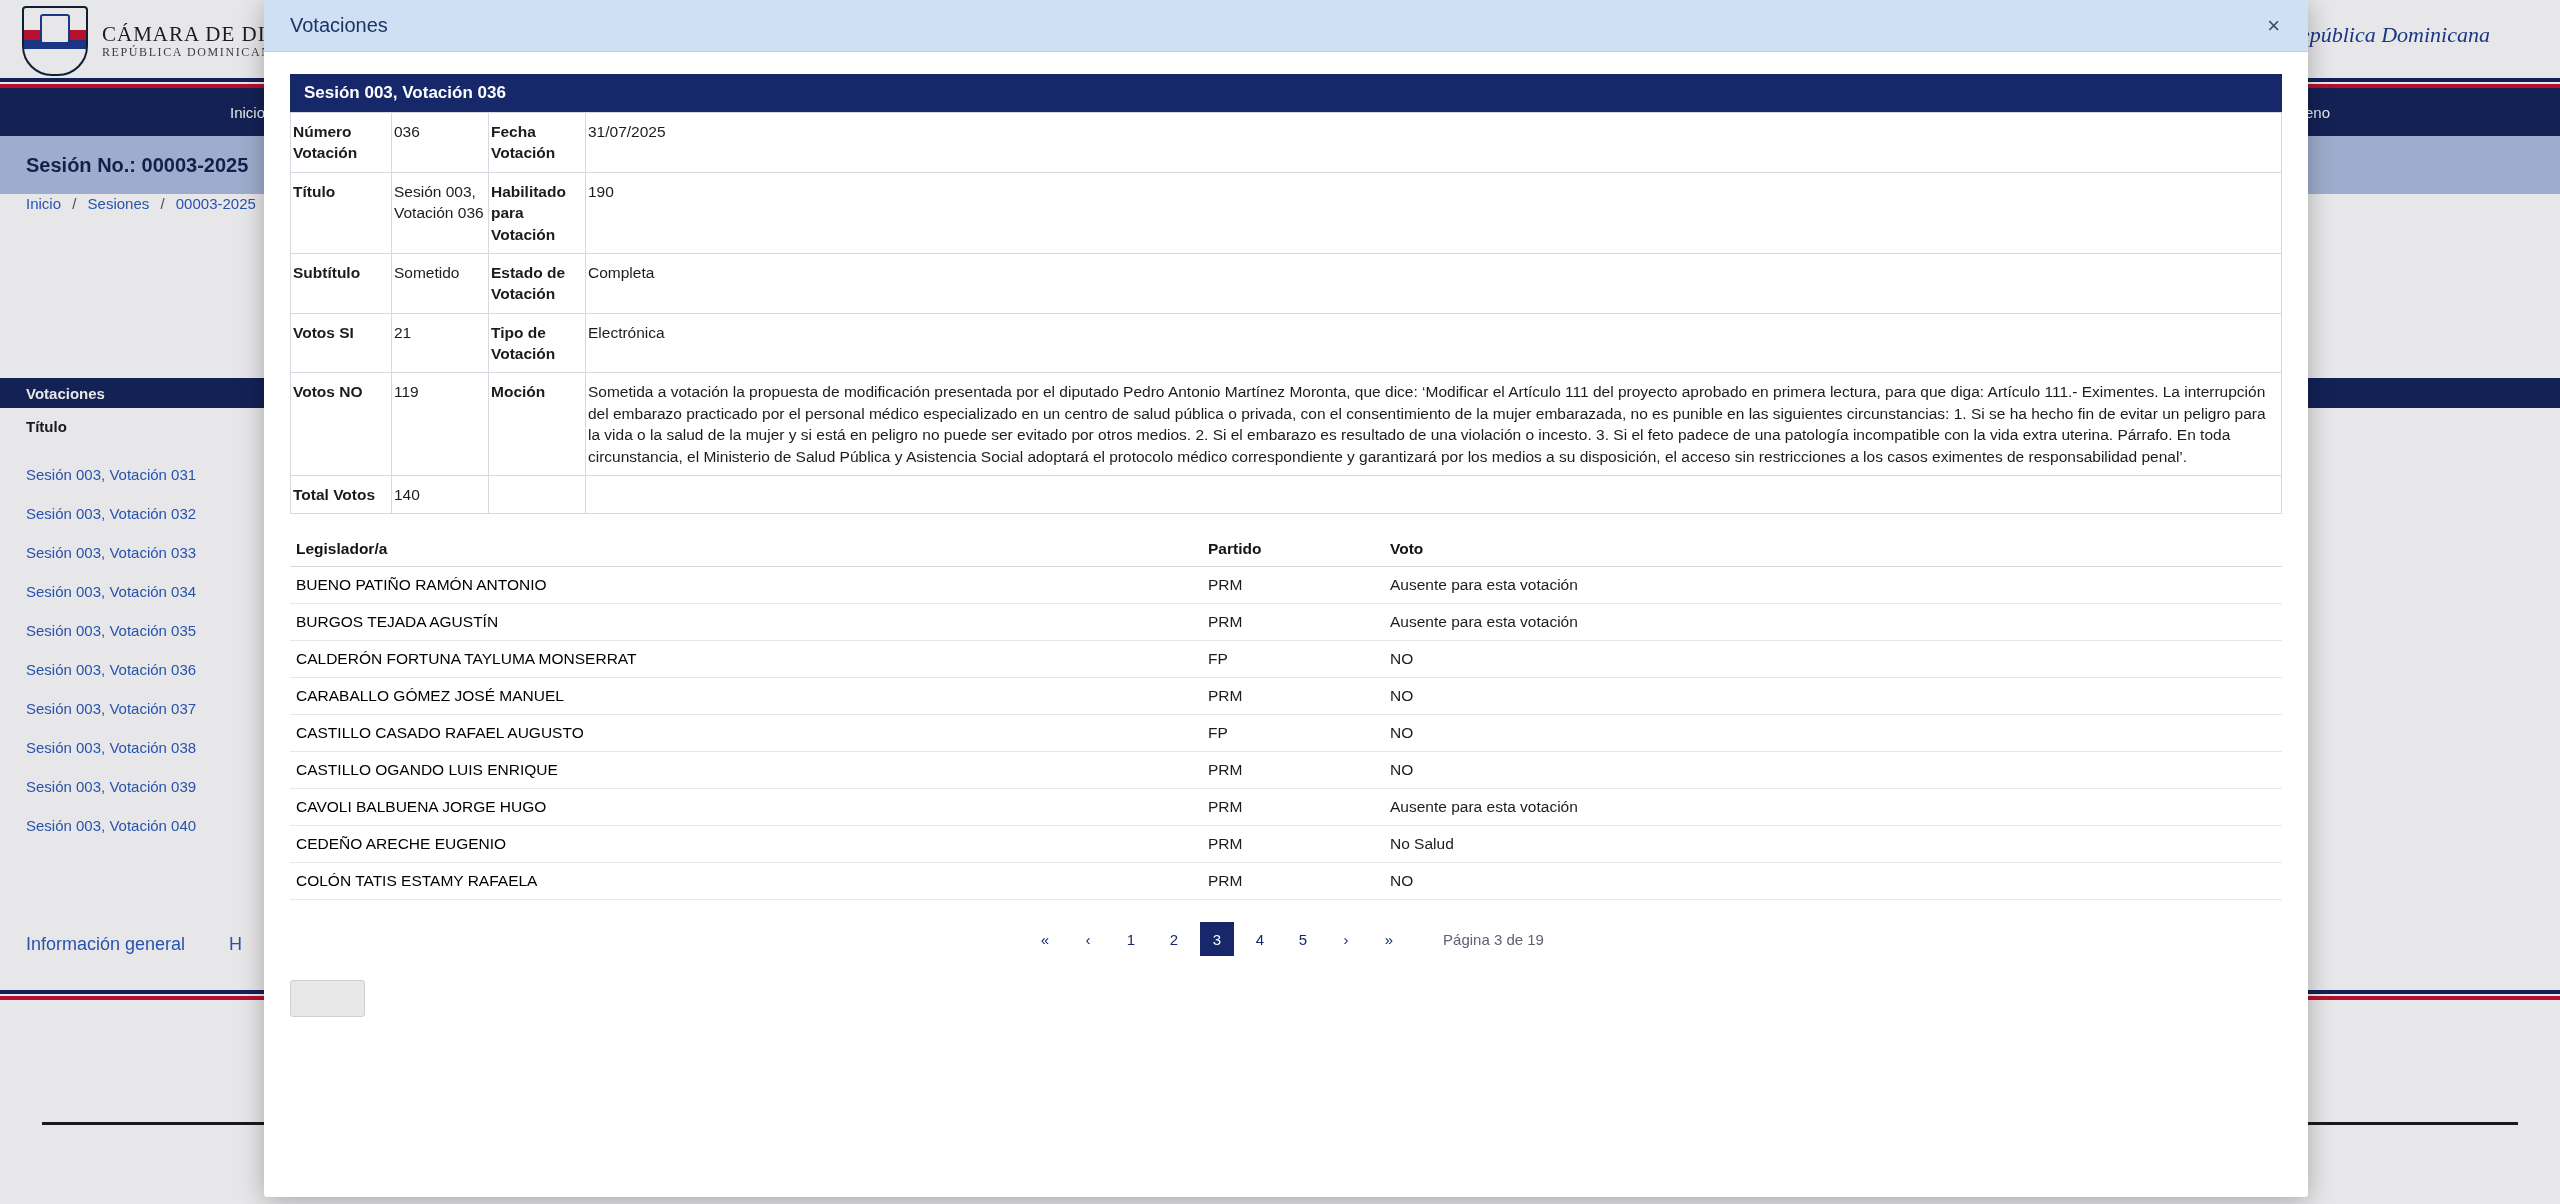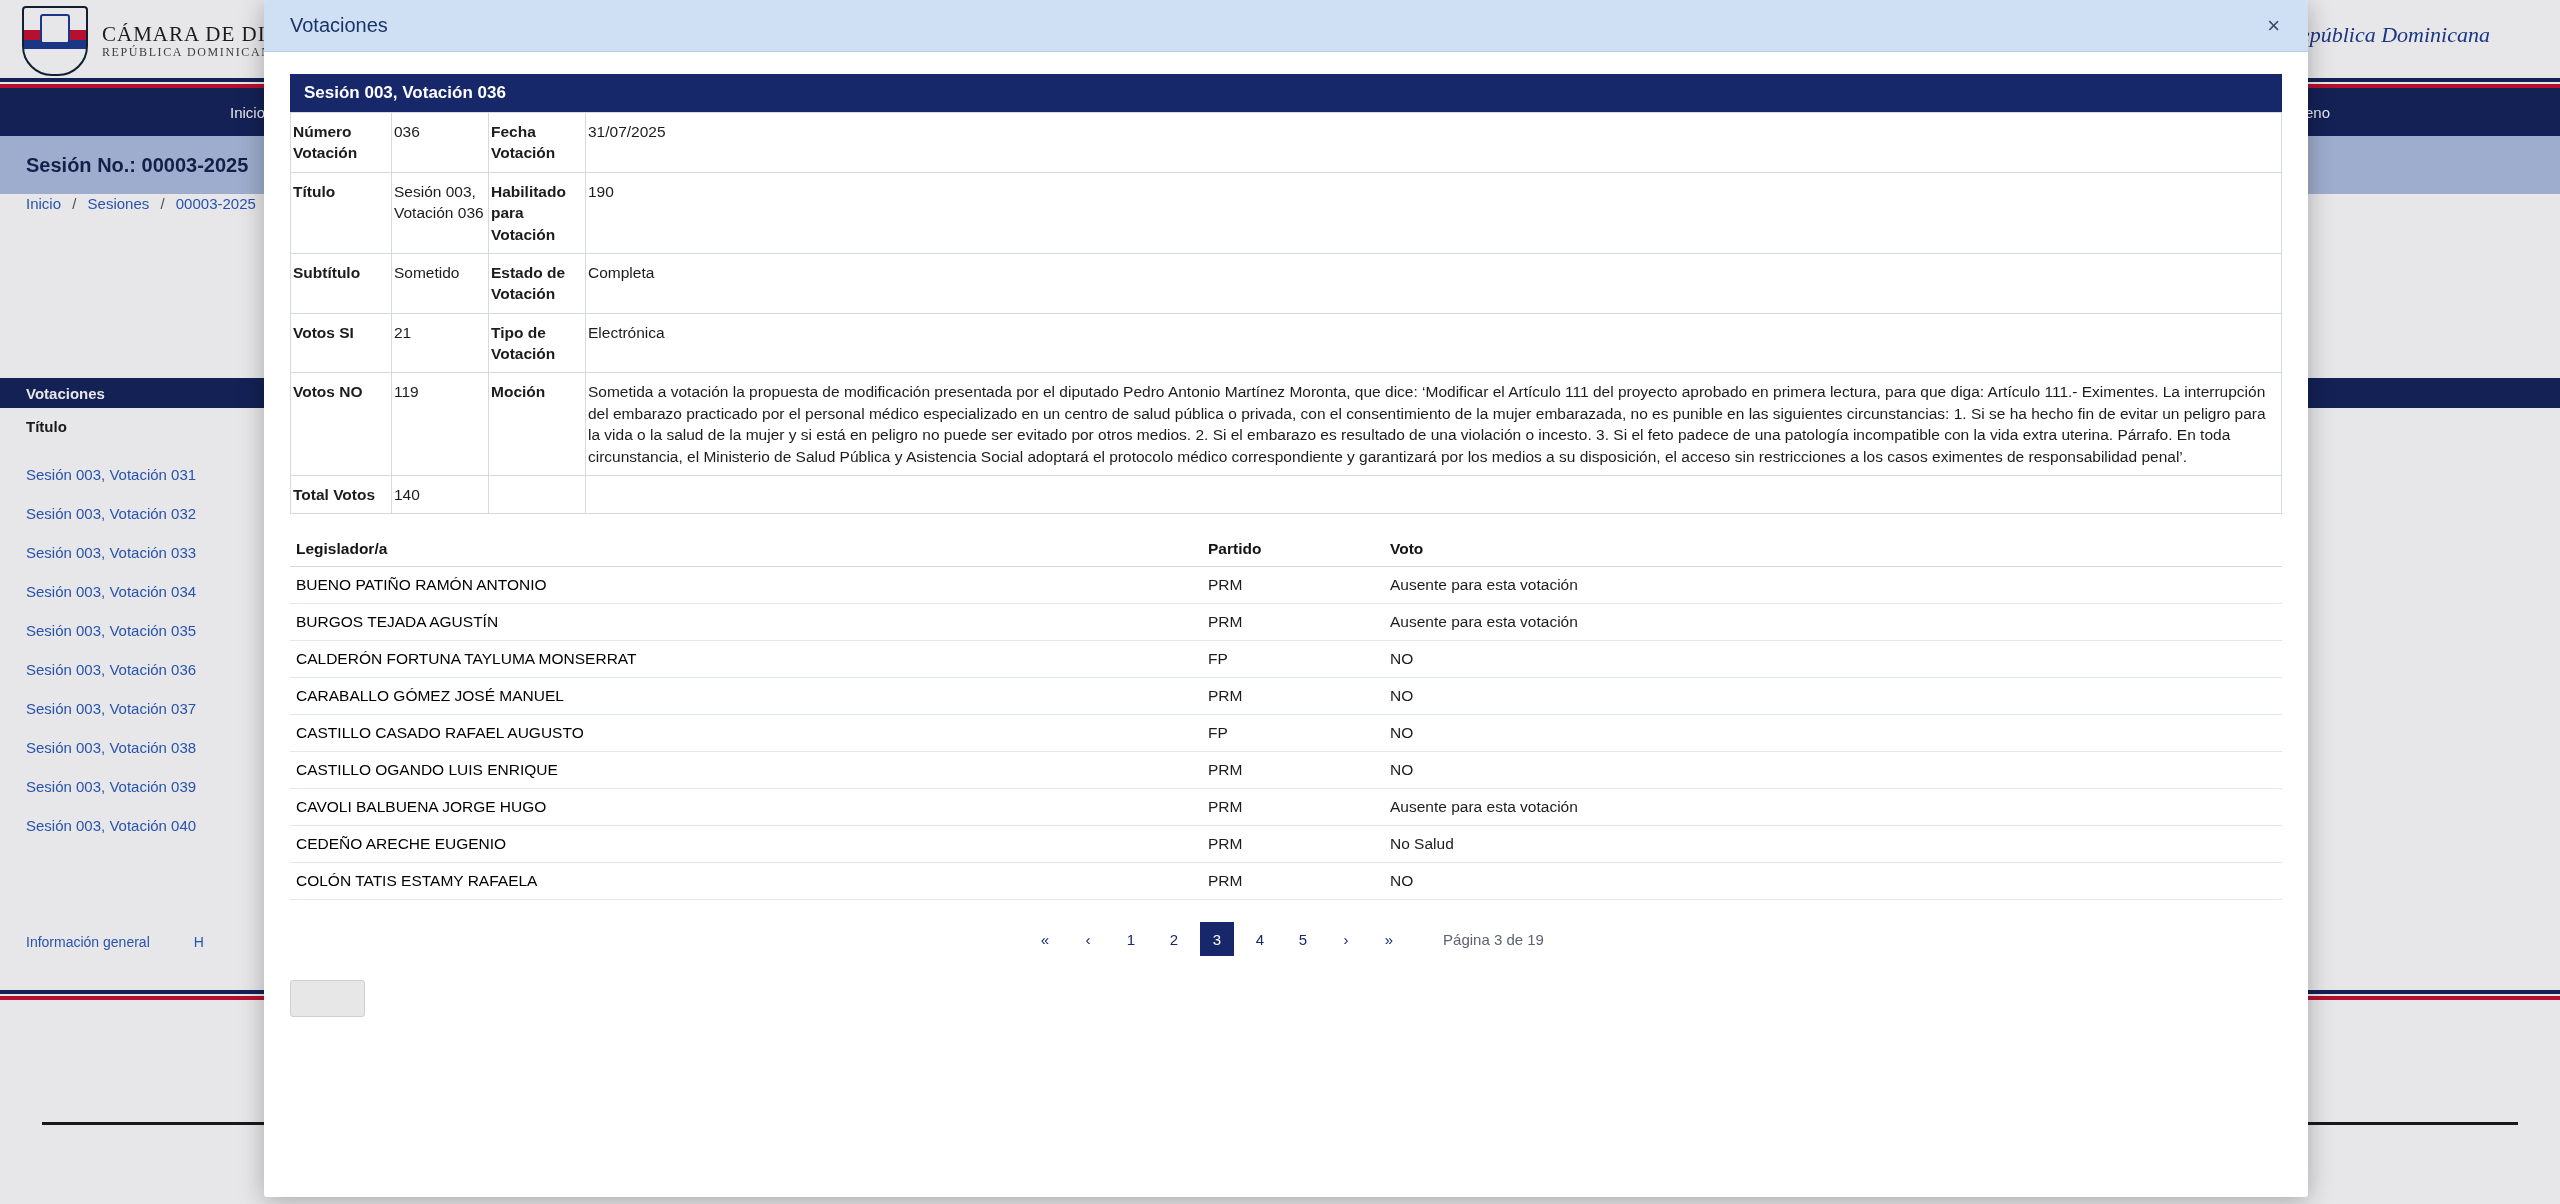--- a/index.html
+++ b/index.html
@@ -157,21 +157,21 @@
   .bg-link {
     position: absolute;
     left: 26px;
     font-size: 15px;
     color: #2b5bbd;
     text-align: right;
   }
   .bg-footlinks {
     position: absolute;
     left: 26px;
-    font-size: 14px;
+    font-size: 18px;
     color: #2b5bbd;
     display: flex;
     gap: 44px;
   }
   .bg-footbar {
     position: absolute;
     left: 0; right: 0;
     height: 10px;
     background: linear-gradient(#13235b 0 40%, #ffffff 40% 60%, #c8102e 60% 100%);
   }

